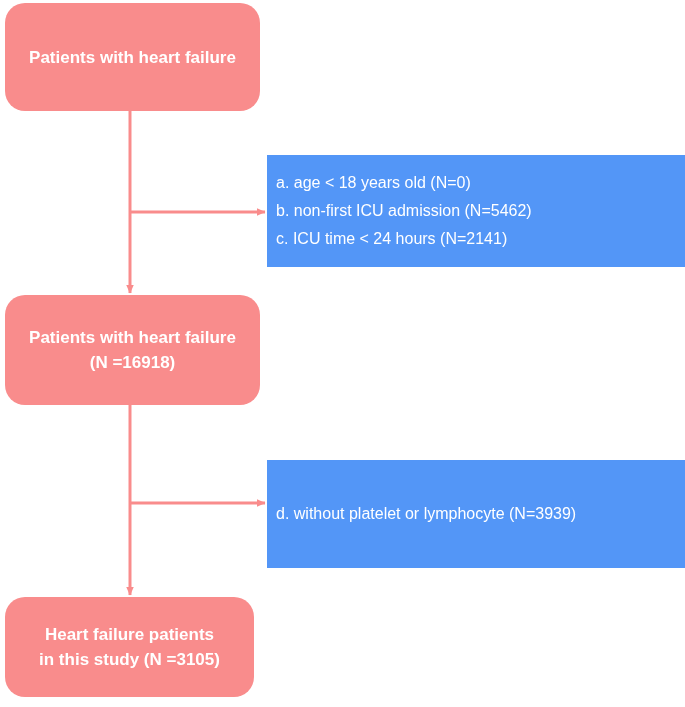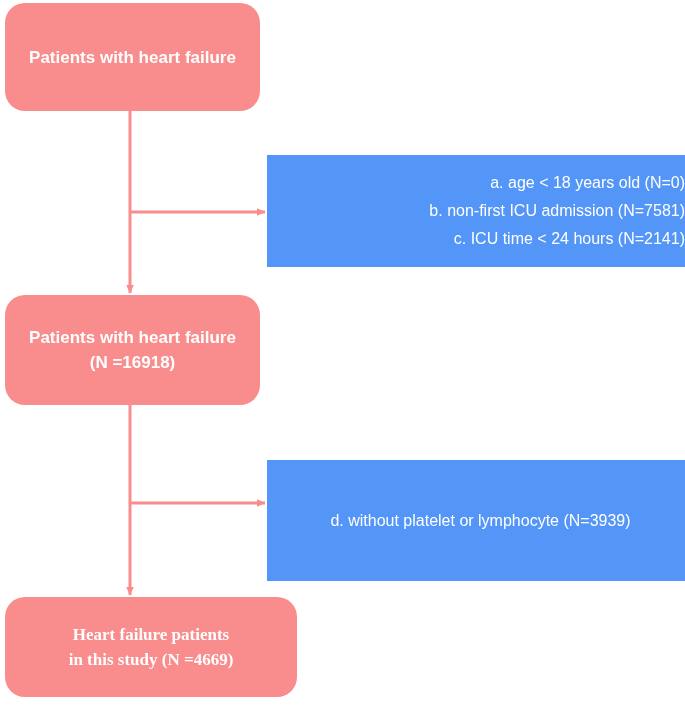--- a/index.html
+++ b/index.html
@@ -37,38 +37,38 @@
     align-items: center;
     justify-content: center;
     text-align: center;
     box-sizing: border-box;
     padding: 0 14px;
   }
   .node-pink .line { display: block; white-space: nowrap; }
 
   #node-cohort-initial { left: 5px;  top: 3px;   width: 255px; height: 108px; }
   #node-cohort-mid     { left: 5px;  top: 295px; width: 255px; height: 110px; }
-  #node-cohort-final   { left: 5px;  top: 597px; width: 292px; height: 100px; font-family: Liberation Serif, serif; }
+  #node-cohort-final   { left: 5px;  top: 597px; width: 249px; height: 100px; }
 
   
   .node-blue {
     position: absolute;
     background: #5396F7;
     color: #ffffff;
     font-size: 16px;
     line-height: 28px;
     box-sizing: border-box;
     display: flex;
     flex-direction: column;
     justify-content: center;
   }
   .node-blue .line { display: block; white-space: nowrap; padding-left: 9px; }
 
-  #node-exclusion-1 { left: 267px; top: 155px; width: 418px; height: 112px; text-align: right; }
-  #node-exclusion-2 { left: 267px; top: 460px; width: 418px; height: 121px; text-align: center; }
+  #node-exclusion-1 { left: 267px; top: 155px; width: 418px; height: 112px; }
+  #node-exclusion-2 { left: 267px; top: 460px; width: 418px; height: 108px; }
 
   
   #connectors {
     position: absolute;
     left: 0; top: 0;
     width: 685px; height: 707px;
     pointer-events: none;
   }
 </style>
 </head>
@@ -93,35 +93,35 @@
   </svg>
 
   <div class="node-pink" id="node-cohort-initial">
     <div>
       <span class="line">Patients with heart failure</span>
     </div>
   </div>
 
   <div class="node-blue" id="node-exclusion-1">
     <span class="line">a. age &lt; 18 years old (N=0)</span>
-    <span class="line">b. non-first ICU admission (N=7581)</span>
+    <span class="line">b. non-first ICU admission (N=5462)</span>
     <span class="line">c. ICU time &lt; 24 hours (N=2141)</span>
   </div>
 
   <div class="node-pink" id="node-cohort-mid">
     <div>
       <span class="line">Patients with heart failure</span>
       <span class="line">(N =16918)</span>
     </div>
   </div>
 
   <div class="node-blue" id="node-exclusion-2">
     <span class="line">d. without platelet or lymphocyte (N=3939)</span>
   </div>
 
   <div class="node-pink" id="node-cohort-final">
     <div>
       <span class="line">Heart failure patients</span>
-      <span class="line">in this study (N =4669)</span>
+      <span class="line">in this study (N =3105)</span>
     </div>
   </div>
 
 </div>
 
 </body></html>

